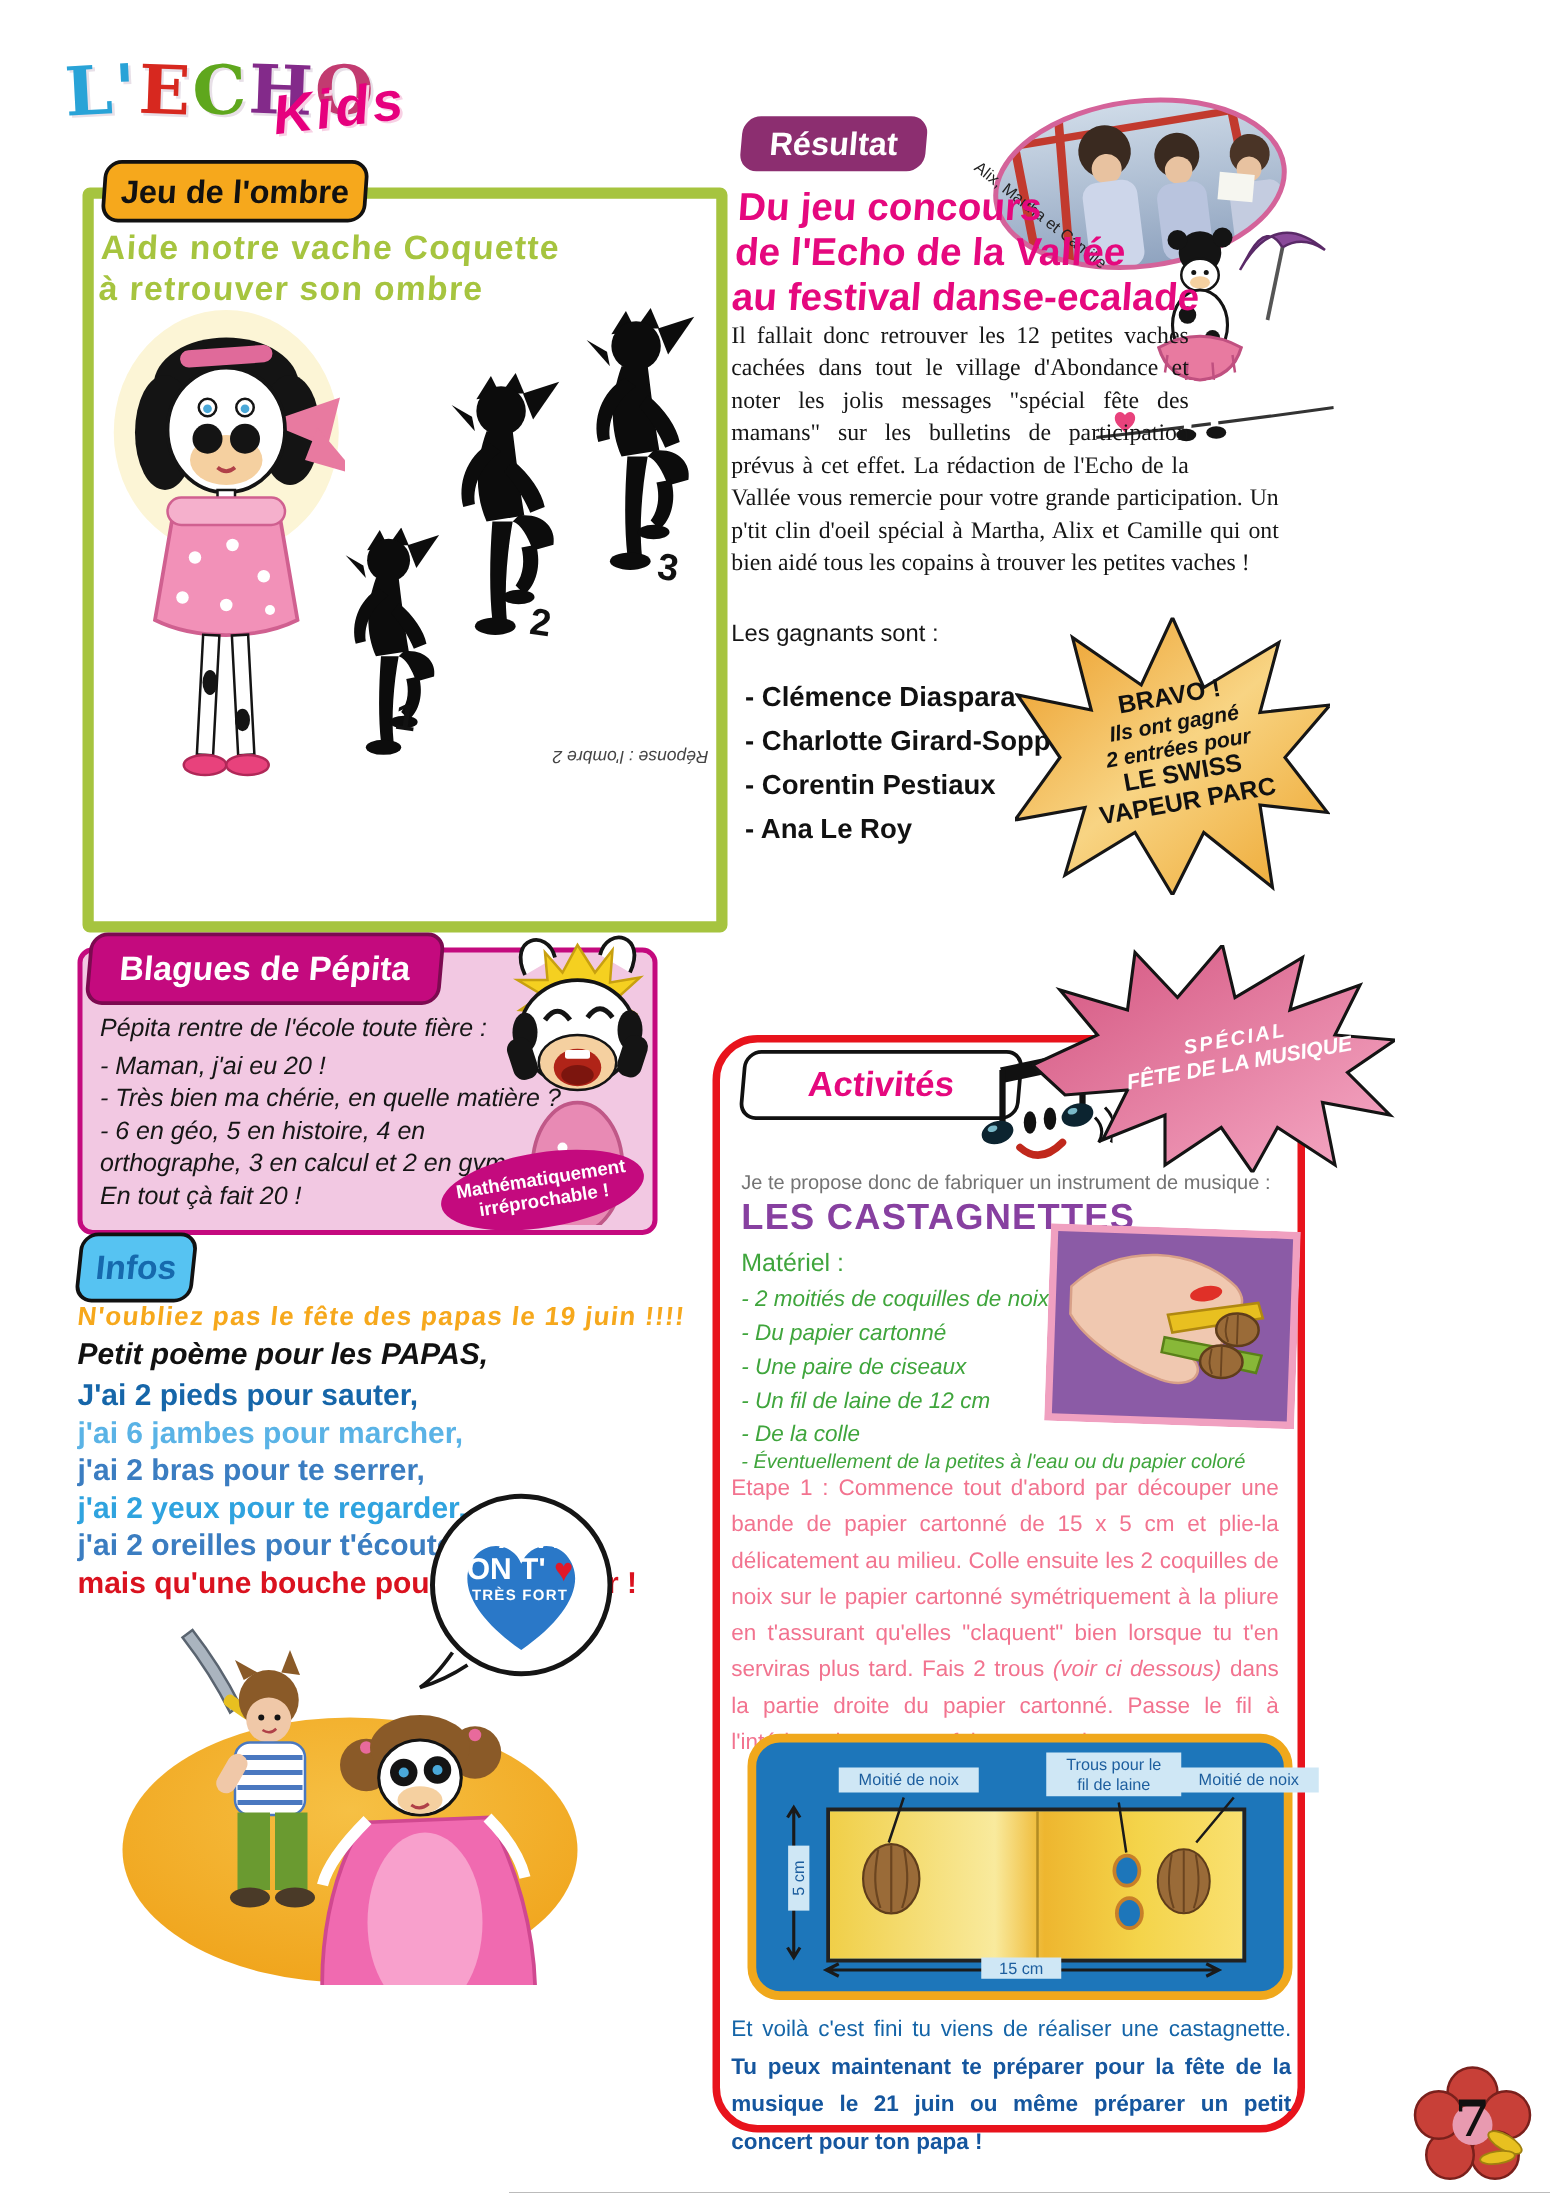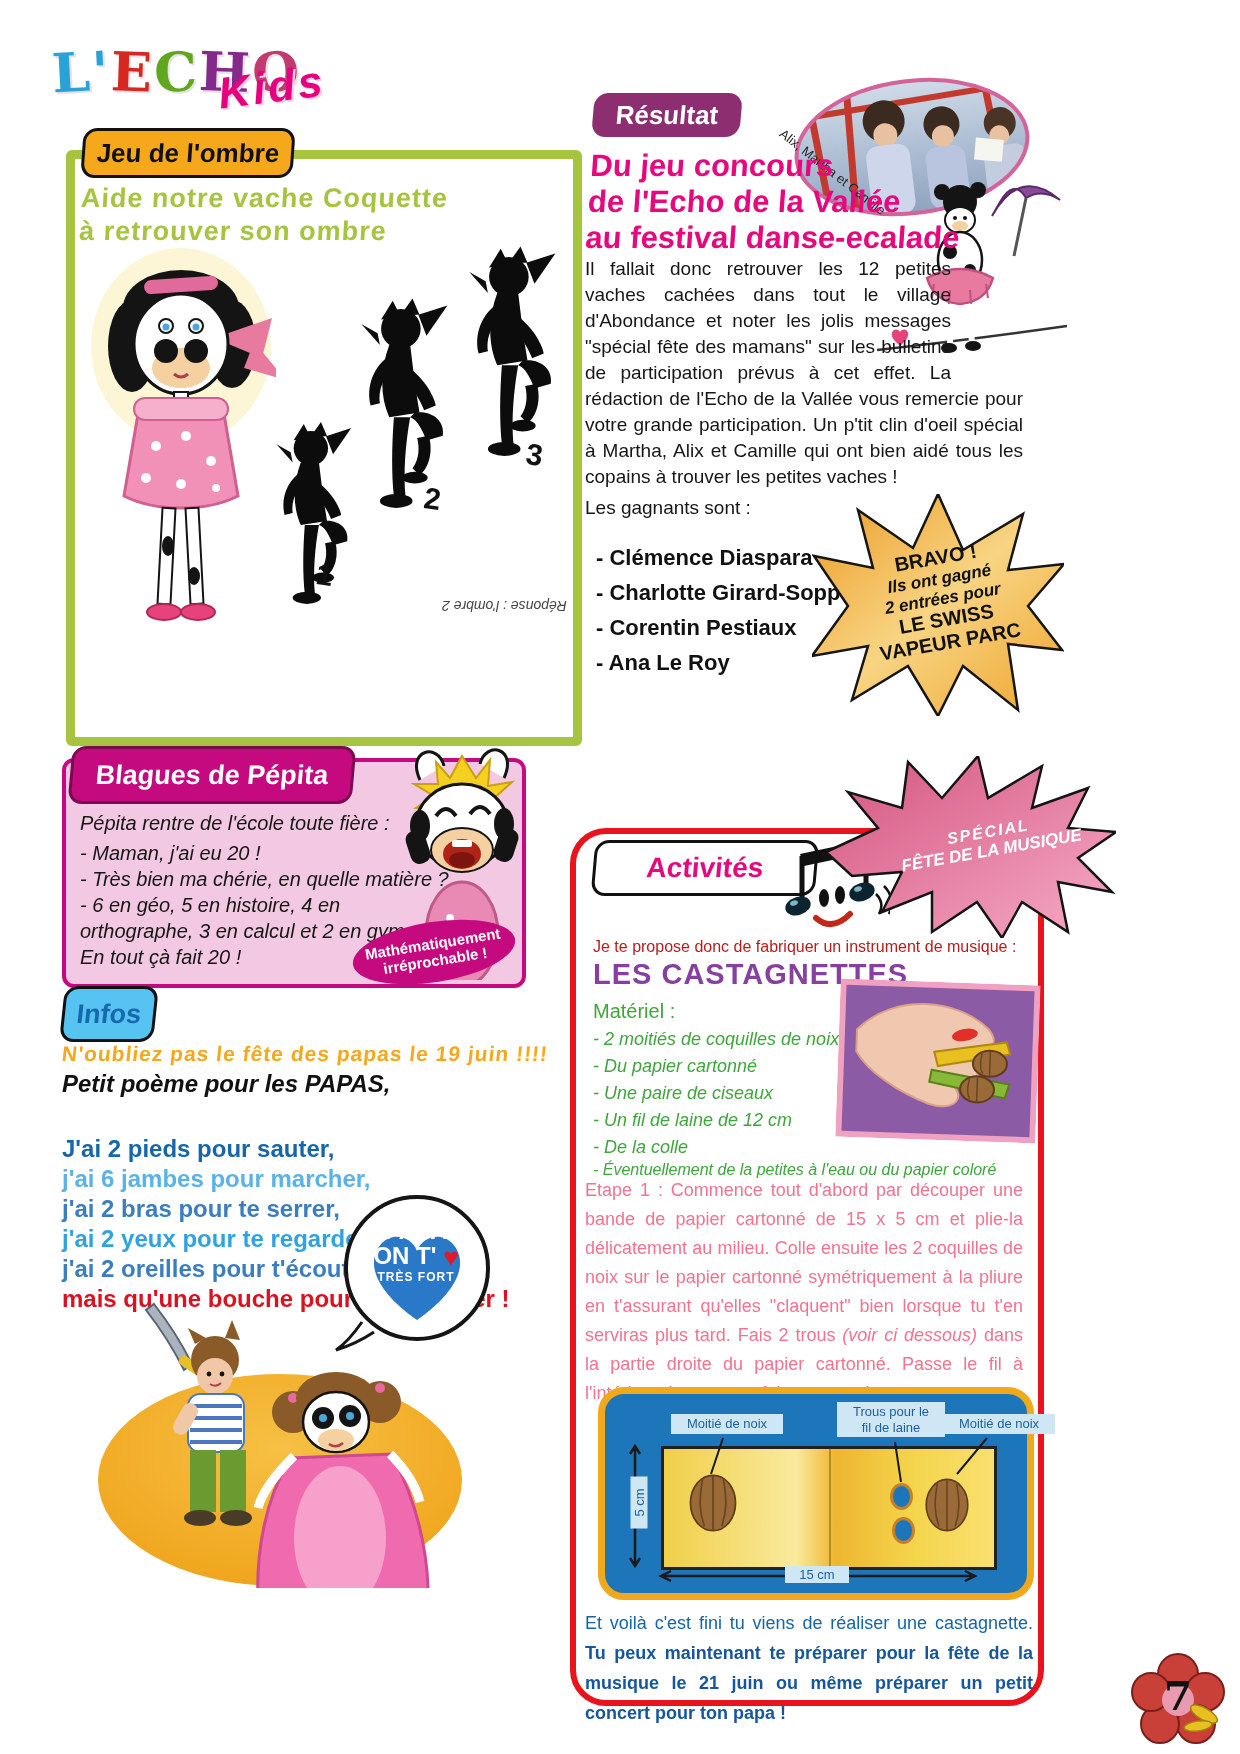--- a/index.html
+++ b/index.html
@@ -39,21 +39,21 @@
   .game-box{left:66px;top:150px;width:498px;height:578px;border:9px solid #a6c43f;border-radius:6px;}
   .game-caption{left:80px;top:182px;color:#a6c43f;font-weight:bold;font-size:27px;
                 line-height:33px;transform:skewX(-3deg);letter-spacing:1px;}
   .sil-num{font-size:30px;font-weight:bold;color:#111;transform:rotate(8deg);}
   .answer{left:442px;top:598px;font-size:14px;color:#444;transform:rotate(180deg);font-style:italic;}
 
   
   .res-heading{left:588px;top:148px;color:#e5087e;font-weight:bold;font-size:31px;
                line-height:36px;transform:skewX(-4deg);}
   .res-body{left:585px;top:256px;width:438px;color:#161616;font-size:19px;line-height:26px;
-            text-align:justify;}
+            text-align:justify;font-family:Liberation Serif, serif;}
   .float-spacer{float:right;width:72px;height:116px;}
   .res-gagnants{left:585px;top:497px;color:#161616;font-size:19px;}
   .res-winners{left:596px;top:540px;color:#111;font-weight:bold;font-size:22px;line-height:35px;}
   .photo-caption{left:786px;top:126px;font-size:13px;color:#222;transform:rotate(38deg);
                  transform-origin:left top;}
   .star-text{left:858px;top:546px;width:170px;text-align:center;color:#111;font-weight:bold;
              transform:rotate(-10deg);line-height:1.15;}
   .star-text .s0{font-size:20px;} .star-text .s1{font-size:17px;font-style:italic;}
   .star-text .s2{font-size:17px;font-style:italic;} .star-text .s3{font-size:20px;}
   .star-text .s4{font-size:20px;}
@@ -64,35 +64,35 @@
   .blg-intro{left:80px;top:812px;font-size:20px;font-style:italic;color:#161616;}
   .blg-lines{left:80px;top:840px;font-size:20px;color:#161616;line-height:26px;font-style:italic;}
   .blg-badge{left:352px;top:922px;width:164px;height:60px;background:#c40a7e;border-radius:50%;
              color:#fff;font-weight:bold;font-size:15px;text-align:center;display:flex;
              flex-direction:column;justify-content:center;transform:rotate(-9deg);line-height:1.15;}
 
   
   .inf-reminder{left:62px;top:1042px;color:#f6a81c;font-weight:bold;font-size:21px;
                 transform:skewX(-6deg);letter-spacing:1px;}
   .inf-title{left:62px;top:1070px;color:#111;font-weight:bold;font-style:italic;font-size:24px;}
-  .poem{left:62px;top:1102px;font-weight:bold;font-size:24px;line-height:30px;margin-top:32px;}
+  .poem{left:62px;top:1102px;font-weight:bold;font-size:24px;line-height:30px;}
 
   
   .bubble-text{left:352px;top:1218px;width:128px;text-align:center;color:#fff;font-weight:bold;
                line-height:1.05;}
   .bubble-text .b1{font-size:24px;} .bubble-text .b2{font-size:24px;}
   .bubble-text .bh{color:#e01828;font-size:26px;vertical-align:-2px;}
   .bubble-text .b3{font-size:12px;letter-spacing:1px;}
 
   
   .act-box{left:570px;top:828px;width:462px;height:866px;border:6px solid #e8131c;border-radius:36px;}
   .burst-text{left:880px;top:822px;width:220px;text-align:center;color:#fff;font-weight:bold;
               font-style:italic;transform:rotate(-10deg);line-height:1.2;}
   .burst-text .t1{font-size:16px;letter-spacing:2px;} .burst-text .t2{font-size:17px;}
-  .act-intro{left:593px;top:938px;color:#b91c1c;font-size:16px;}
+  .act-intro{left:593px;top:938px;color:#737373;font-size:16px;}
   .act-title{left:593px;top:958px;color:#8740a0;font-weight:bold;font-size:29px;letter-spacing:1px;}
   .act-mat-label{left:593px;top:1000px;color:#3fa53c;font-size:20px;}
   .act-mat{left:593px;top:1026px;color:#3fa53c;font-size:18px;font-style:italic;line-height:27px;}
   .act-mat-last{left:593px;top:1161px;color:#3fa53c;font-size:16px;font-style:italic;}
   .act-etape{left:585px;top:1176px;width:438px;color:#f2738f;font-size:18px;line-height:29px;
              text-align:justify;}
   .act-outro{left:585px;top:1608px;width:448px;font-size:18px;line-height:30px;text-align:justify;
              color:#1565a8;}
   .act-outro b{color:#15569e;}
 

